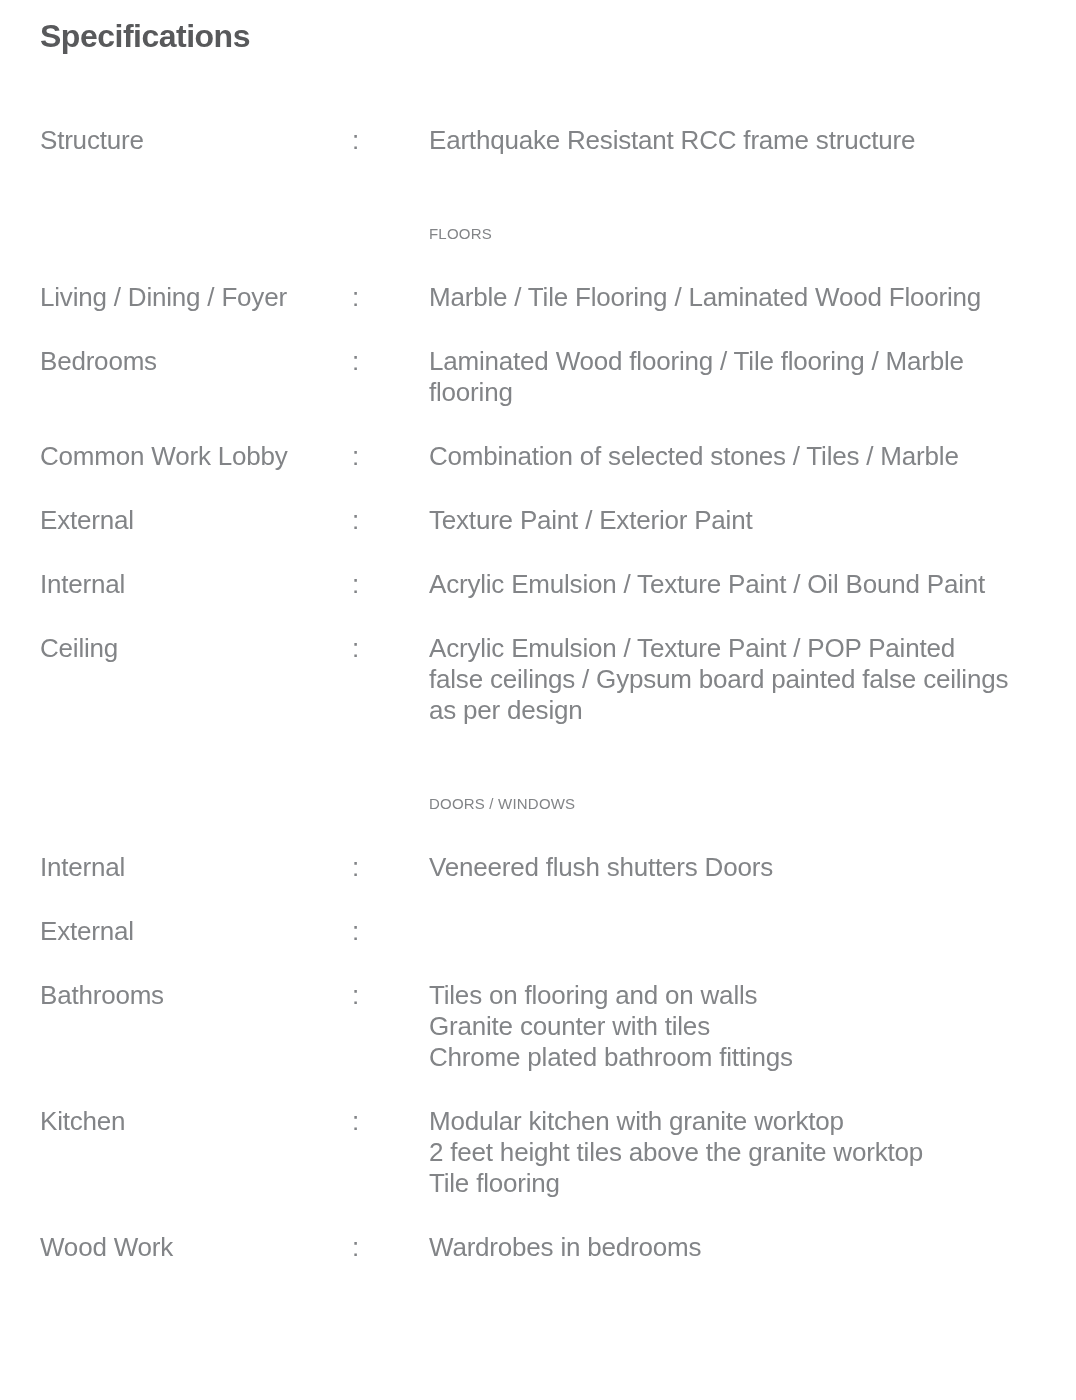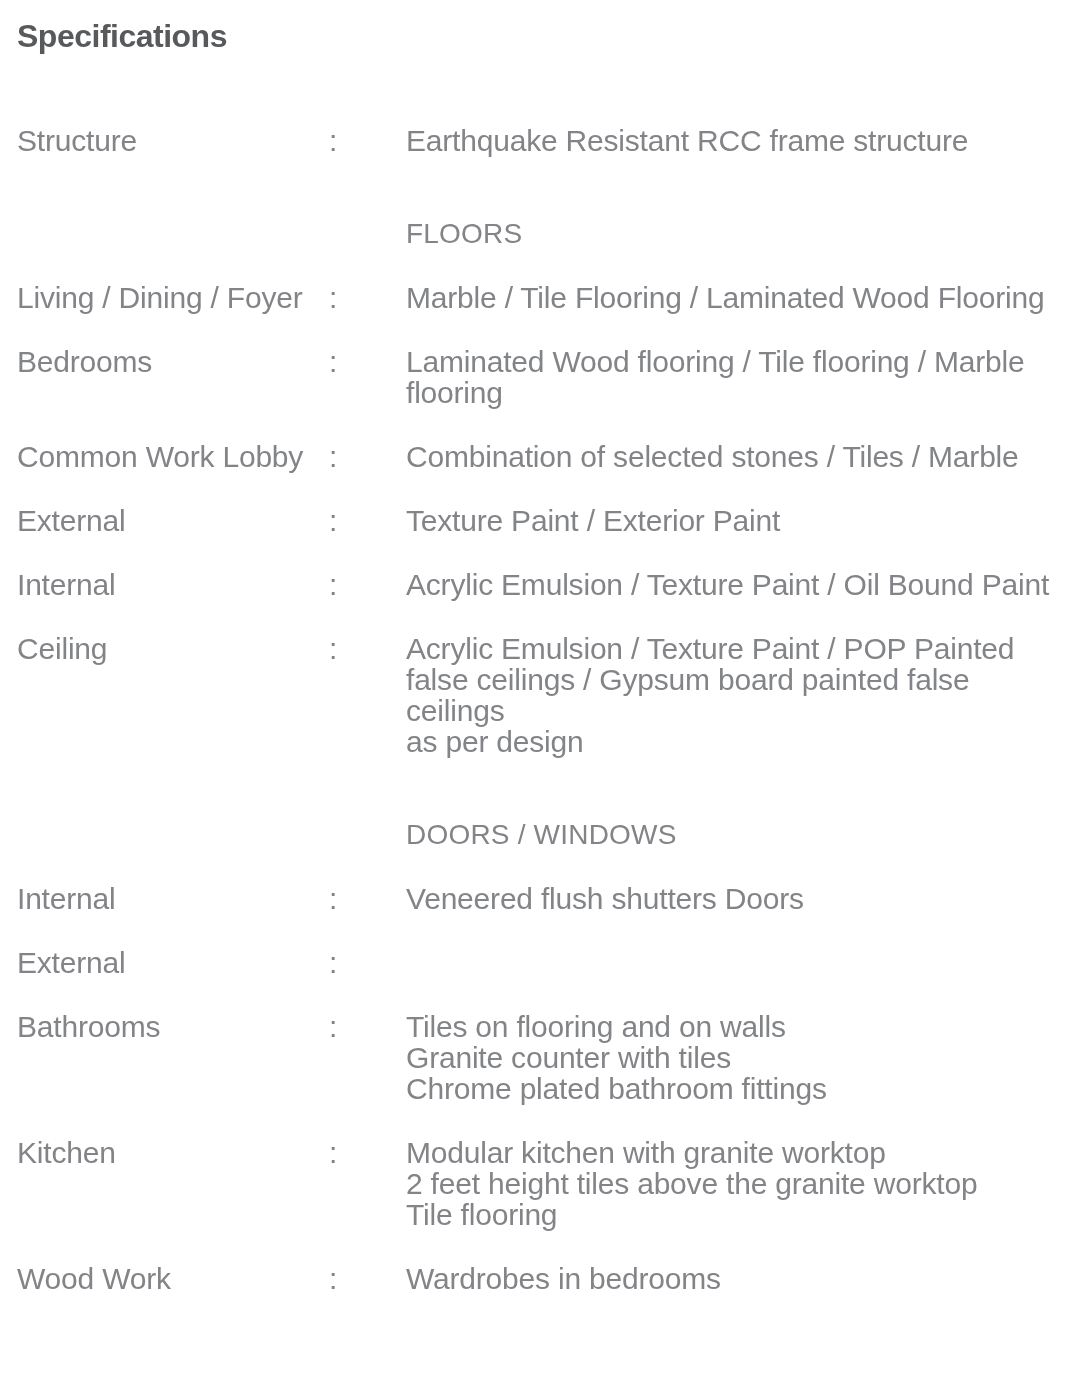--- a/index.html
+++ b/index.html
@@ -10,46 +10,46 @@
   body {
     width: 1076px;
     height: 1400px;
     overflow: hidden;
     font-family: "Liberation Sans", sans-serif;
     color: #828487;
   }
   .page {
     display: flex;
     flex-direction: column;
-    padding: 14px 12px 0 17px;
+    padding: 14px 12px 0 40px;
   }
   .page-title {
     font-size: 32px;
     font-weight: bold;
     color: #58595b;
     line-height: 44px;
     letter-spacing: -0.5px;
     margin: 0 0 67px 0;
   }
   .spec-row {
     display: grid;
     grid-template-columns: 312px 77px auto;
-    font-size: 30px;
+    font-size: 26px;
     line-height: 31px;
     margin: 0 0 33px 0;
   }
   .spec-label { letter-spacing: -0.2px; }
   .colon { }
   .spec-value {
     white-space: pre-line;
     letter-spacing: -0.2px;
   }
   .section-header {
     margin: 29px 0 33px 389px;
-    font-size: 28px;
+    font-size: 15px;
     line-height: 31px;
     letter-spacing: 0.2px;
   }
   .spec-row:last-child { margin-bottom: 11px; }
 </style>
 </head>
 <body>
 
 <div class="page">
 

